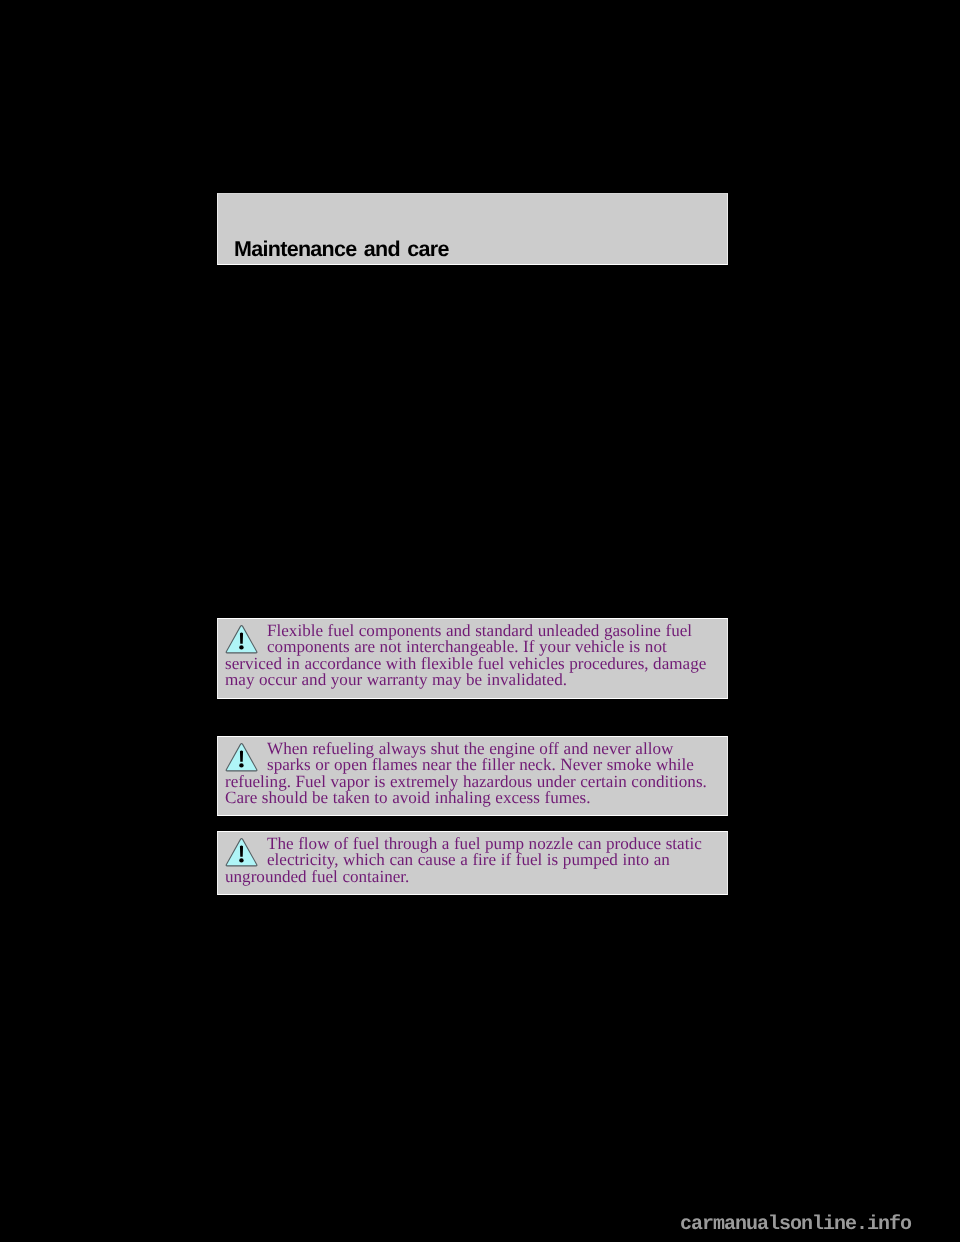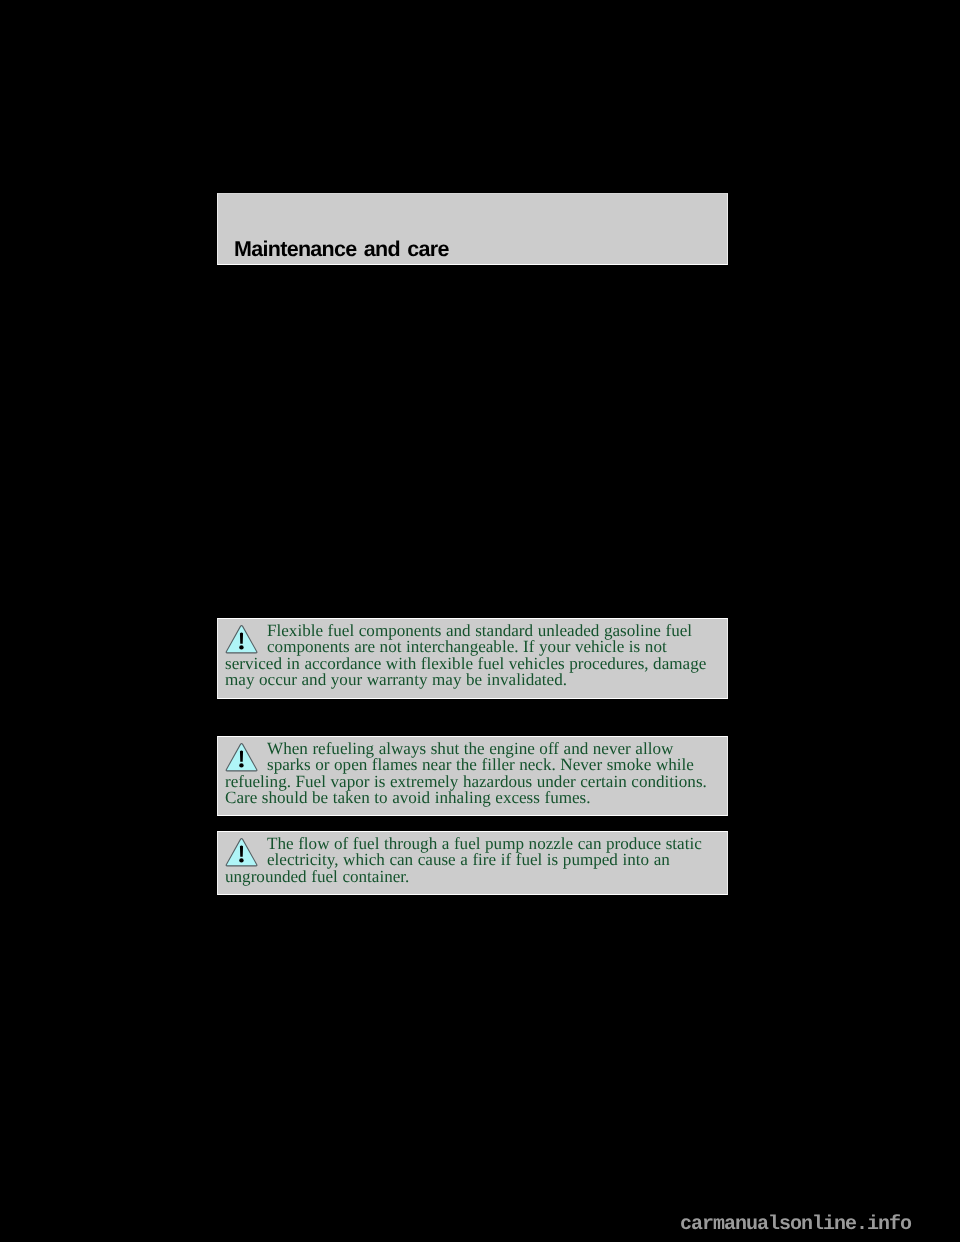--- a/index.html
+++ b/index.html
@@ -19,21 +19,21 @@
        font-family:"Liberation Sans",sans-serif;
        font-weight:bold;font-size:21.5px;letter-spacing:-0.7px;word-spacing:2px;
        line-height:22px;color:#000000;white-space:nowrap;}
 
   
   .wbox{position:absolute;left:217px;width:511px;background:#cccccc;
         box-sizing:border-box;
         border-left:1px solid #f0f0f0;border-top:1px solid #ffffff;
         border-bottom:1px solid #ffffff;border-right:1px solid #ececec;}
   .wtext{position:absolute;left:7px;top:4px;width:490px;
-        font-size:17.1px;line-height:16.3px;word-spacing:0.3px;color:#14532d;}
+        font-size:17.1px;line-height:16.3px;word-spacing:0.3px;color:#701a75;}
   .wicon-gutter{float:left;width:42px;height:26px;}
   .wicon{position:absolute;left:0px;top:1px;width:33.1px;height:30.4px;}
 
   
   .footer{position:absolute;left:680px;top:1212px;color:#9a9a9a;
       font-family:Liberation Mono, monospace;font-size:20px;font-weight:bold;
       letter-spacing:-1px;line-height:26px;white-space:nowrap;}
 </style>
 </head>
 <body>

